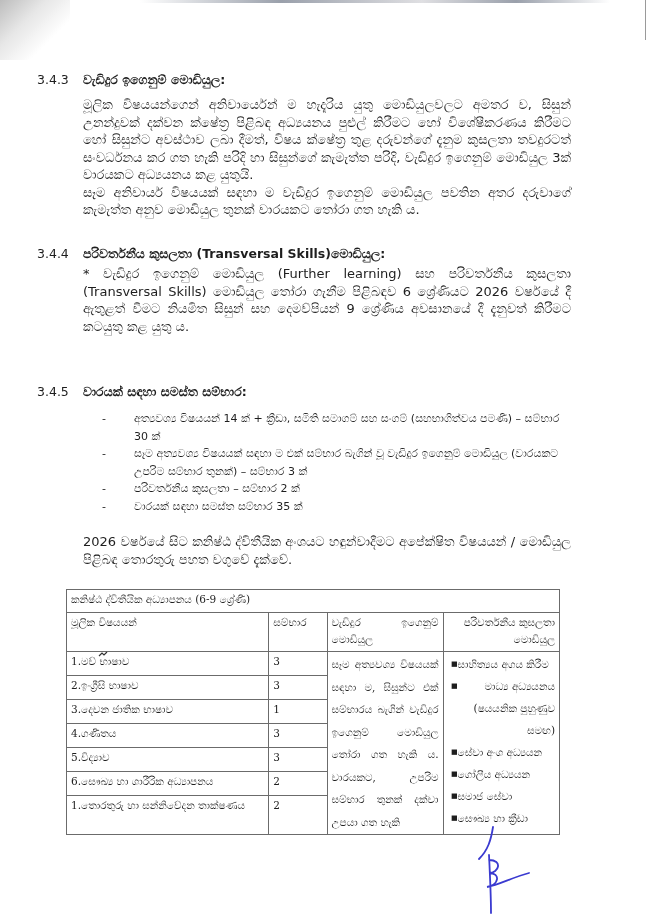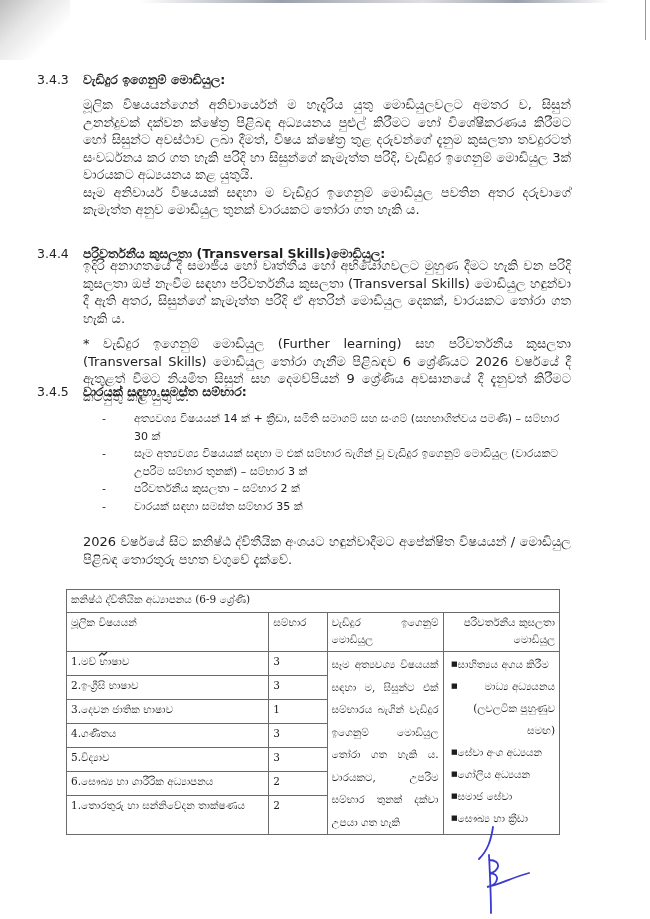--- a/index.html
+++ b/index.html
@@ -59,21 +59,20 @@
 </div>
 <div class="para" style="top:96px">
   <p>මූලික විෂයයන්ගෙන් අනිවාර්යෙන් ම හැදෑරිය යුතු මොඩියුලවලට අමතර ව, සිසුන් උනන්දුවක් දක්වන ක්ෂේත්‍ර පිළිබඳ අධ්‍යයනය පුළුල් කිරීමට හෝ විශේෂීකරණය කිරීමට හෝ සිසුන්ට අවස්ථාව ලබා දීමත්, විෂය ක්ෂේත්‍ර තුළ දරුවන්ගේ දැනුම කුසලතා තවදුරටත් සංවර්ධනය කර ගත හැකි පරිදි හා සිසුන්ගේ කැමැත්ත පරිදි, වැඩිදුර ඉගෙනුම් මොඩියුල 3ක් වාරයකට අධ්‍යයනය කළ යුතුයි.</p>
   <p>සෑම අනිවාර්ය විෂයයක් සඳහා ම වැඩිදුර ඉගෙනුම් මොඩියුල පවතින අතර දරුවාගේ කැමැත්ත අනුව මොඩියුල තුනක් වාරයකට තෝරා ගත හැකි ය.</p>
 </div>
 
 <div class="heading" style="top:246px">
   <span class="num">3.4.4</span><span>පරිවර්තනීය කුසලතා (Transversal Skills)මොඩියුල:</span>
 </div>
 <div class="para" style="top:257px">
-  <p>ඉදිරි අනාගතයේ දී සමාජීය හෝ වෘත්තීය හෝ අභියෝගවලට මුහුණ දීමට හැකි වන පරිදි කුසලතා ඔප් නැංවීම සඳහා පරිවර්තනීය කුසලතා (Transversal Skills) මොඩියුල හඳුන්වා දී ඇති අතර, සිසුන්ගේ කැමැත්ත පරිදි ඒ අතරින් මොඩියුල දෙකක්, වාරයකට තෝරා ගත හැකි ය.</p>
   <p style="margin-top:8px">* වැඩිදුර ඉගෙනුම් මොඩියුල (Further learning) සහ පරිවර්තනීය කුසලතා (Transversal Skills) මොඩියුල තෝරා ගැනීම පිළිබඳව 6 ශ්‍රේණියට 2026 වර්ෂයේ දී ඇතුළත් වීමට නියමිත සිසුන් සහ දෙමව්පියන් 9 ශ්‍රේණිය අවසානයේ දී දැනුවත් කිරීමට කටයුතු කළ යුතු ය.</p>
 </div>
 
 <div class="heading" style="top:384px">
   <span class="num">3.4.5</span><span>වාරයක් සඳහා සමස්ත සම්භාර:</span>
 </div>
 <ul class="bullet-list" style="top:410px">
   <li>
       <span class="dash">-</span>
       <span>අත්‍යවශ්‍ය විෂයයන් 14 ක් + ක්‍රීඩා, සමිති සමාගම් සහ සංගම් (සහභාගිත්වය පමණි) – සම්භාර 30 ක්</span>
@@ -111,21 +110,21 @@
     <td class="col2">3</td>
     <td class="col3" rowspan="7">සෑම අත්‍යවශ්‍ය විෂයයක් සඳහා ම, සිසුන්ට එක් සම්භාරය බැගින් වැඩිදුර ඉගෙනුම් මොඩියුල තෝරා ගත හැකි ය. වාරයකට, උපරිම සම්භාර තුනක් දක්වා උපයා ගත හැකි</td>
     <td class="col4" rowspan="7">
       <ul class="skill-list">
         <li>
               <span class="sq">■</span>
               <span>සාහිත්‍යය අගය කිරීම</span>
             </li>
         <li>
               <span class="sq">■</span>
-              <span>මාධ්‍ය අධ්‍යයනය (ලවලටික පුහුණුව සමඟ)</span>
+              <span>මාධ්‍ය අධ්‍යයනය (ෂයයනික පුහුණුව සමඟ)</span>
             </li>
         <li>
               <span class="sq">■</span>
               <span>සේවා අංශ අධ්‍යයන</span>
             </li>
         <li>
               <span class="sq">■</span>
               <span>ගෝලීය අධ්‍යයන</span>
             </li>
         <li>

